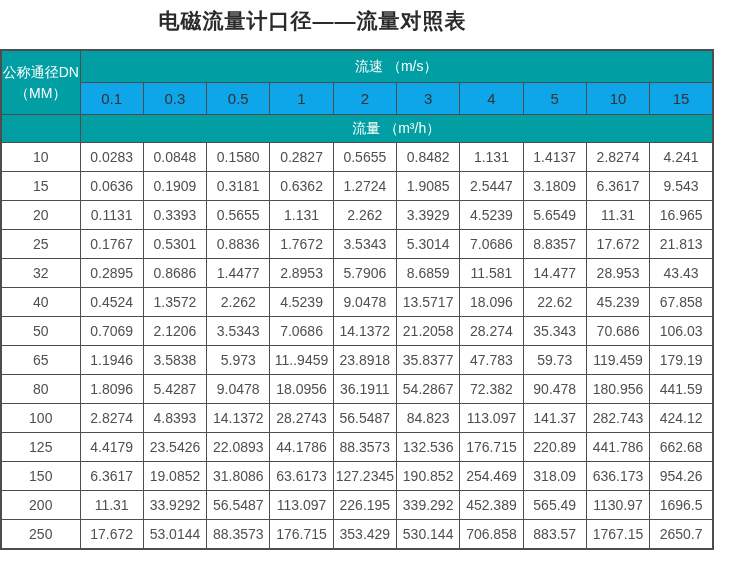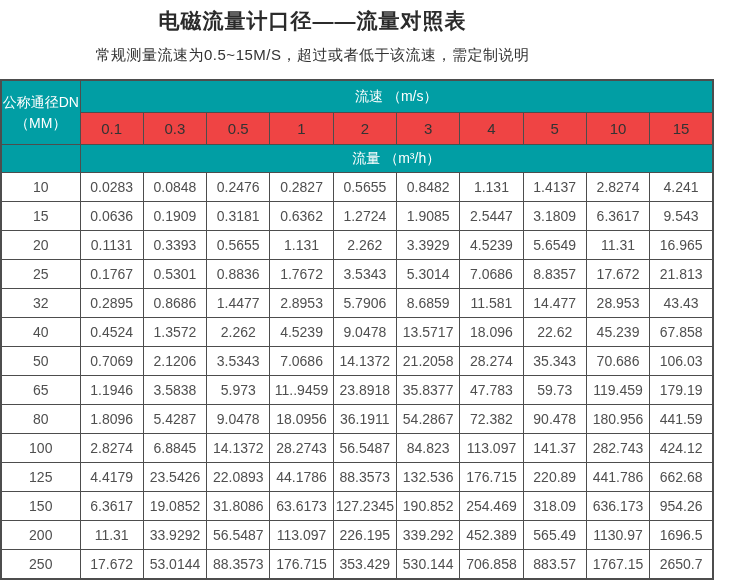--- a/index.html
+++ b/index.html
@@ -53,38 +53,37 @@
     font-size: 14px;
     margin-left: 16px;
   }
   .corner-cell {
     line-height: 1.45;
     font-size: 14px;
   }
   .band-row td { height: 31px; }
   .velocity-row td {
     height: 31px;
-    background: #ef4444;
+    background: #0ea5e9;
     color: #333333;
     font-size: 15px;
   }
   .flow-band-row td { height: 27px; }
   .data-row td {
     height: 28px;
     background: #ffffff;
     color: #4f4f4f;
     font-size: 14px;
   }
 </style>
 </head>
 <body>
 
 <div class="page">
   <div class="title">电磁流量计口径——流量对照表</div>
-  <div class="subtitle">常规测量流速为0.5~15M/S，超过或者低于该流速，需定制说明</div>
 
   <table class="flow-table">
     <colgroup>
       <col class="col-dn">
       <col>
         <col>
         <col>
         <col>
         <col>
         <col>
@@ -114,21 +113,21 @@
           <td>15</td>
         </tr>
       <tr class="band-row flow-band-row">
         <td class="teal-cell"></td>
         <td colspan="10" class="teal-cell">流量 （m³/h）</td>
       </tr>
     <tr class="data-row">
           <td>10</td>
           <td>0.0283</td>
           <td>0.0848</td>
-          <td>0.2476</td>
+          <td>0.1580</td>
           <td>0.2827</td>
           <td>0.5655</td>
           <td>0.8482</td>
           <td>1.131</td>
           <td>1.4137</td>
           <td>2.8274</td>
           <td>4.241</td>
         </tr>
         <tr class="data-row">
           <td>15</td>
@@ -230,21 +229,21 @@
           <td>36.1911</td>
           <td>54.2867</td>
           <td>72.382</td>
           <td>90.478</td>
           <td>180.956</td>
           <td>441.59</td>
         </tr>
         <tr class="data-row">
           <td>100</td>
           <td>2.8274</td>
-          <td>6.8845</td>
+          <td>4.8393</td>
           <td>14.1372</td>
           <td>28.2743</td>
           <td>56.5487</td>
           <td>84.823</td>
           <td>113.097</td>
           <td>141.37</td>
           <td>282.743</td>
           <td>424.12</td>
         </tr>
         <tr class="data-row">

